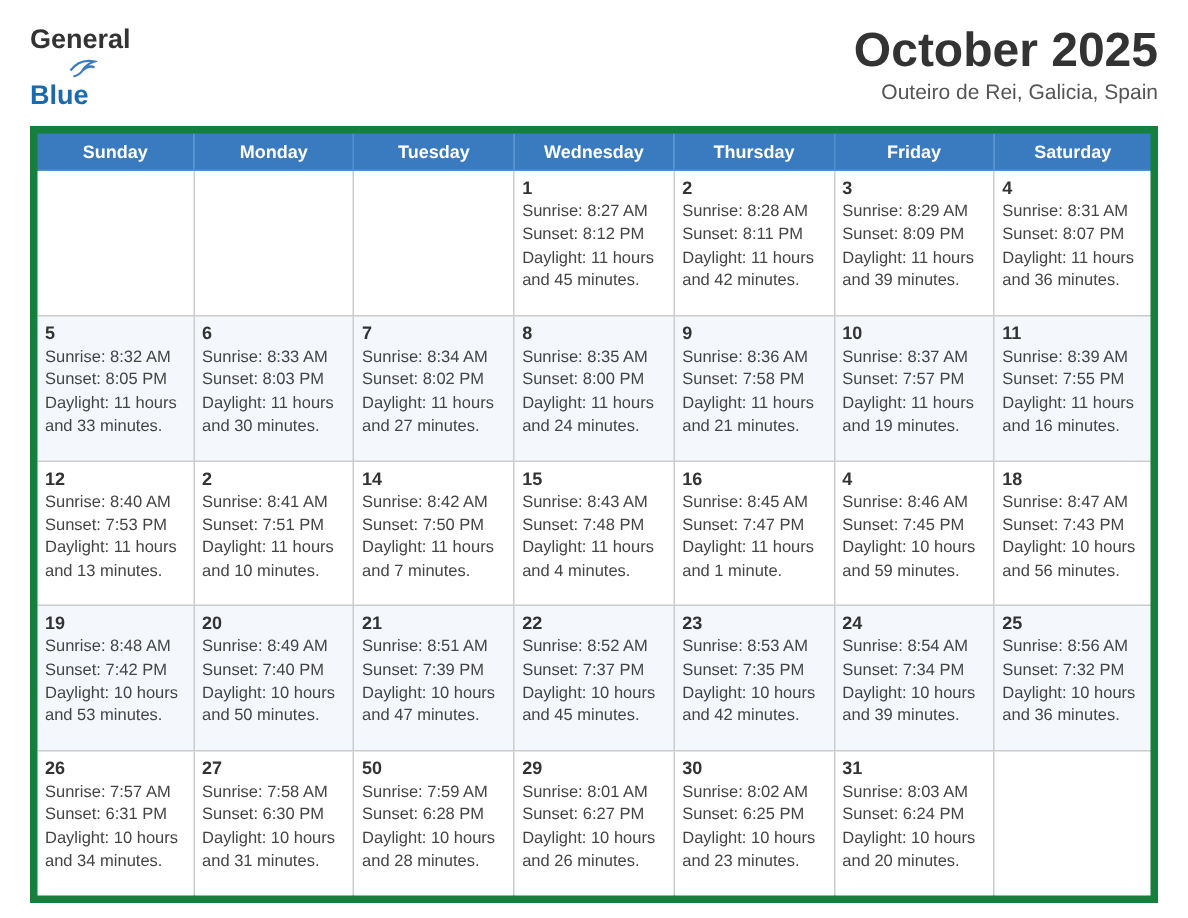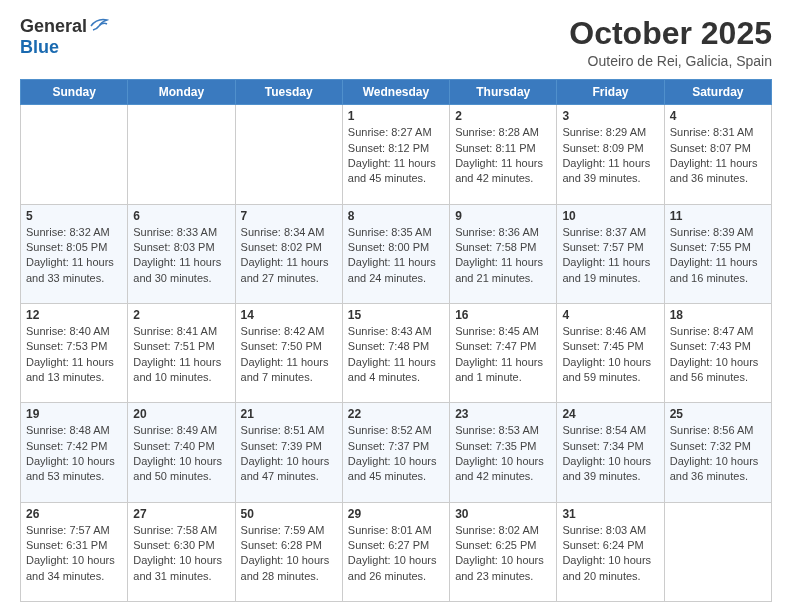--- a/index.html
+++ b/index.html
@@ -23,20 +23,22 @@
       align-items: flex-start;
       margin-bottom: 10px;
     }
     .logo {
       display: flex;
       flex-direction: column;
       align-items: flex-start;
     }
     .logo-text {
       display: flex;
+      align-items: center;
+      flex-direction: column;
     }
     .logo-general {
       font-size: 18px;
       font-weight: bold;
       color: #333;
     }
     .logo-blue {
       font-size: 18px;
       font-weight: bold;
       color: #1a6ab0;
@@ -56,21 +58,21 @@
       color: #333;
       line-height: 1.1;
     }
     .subtitle {
       font-size: 14px;
       color: #555;
       margin-top: 2px;
     }
     .calendar {
       flex: 1;
-      border: 1px solid #15803d;
+      border: 5px solid #15803d;
       border-collapse: collapse;
       width: 100%;
       table-layout: fixed;
     }
     .calendar th {
       background: #3a7abf;
       color: #fff;
       font-size: 12px;
       font-weight: bold;
       text-align: center;

